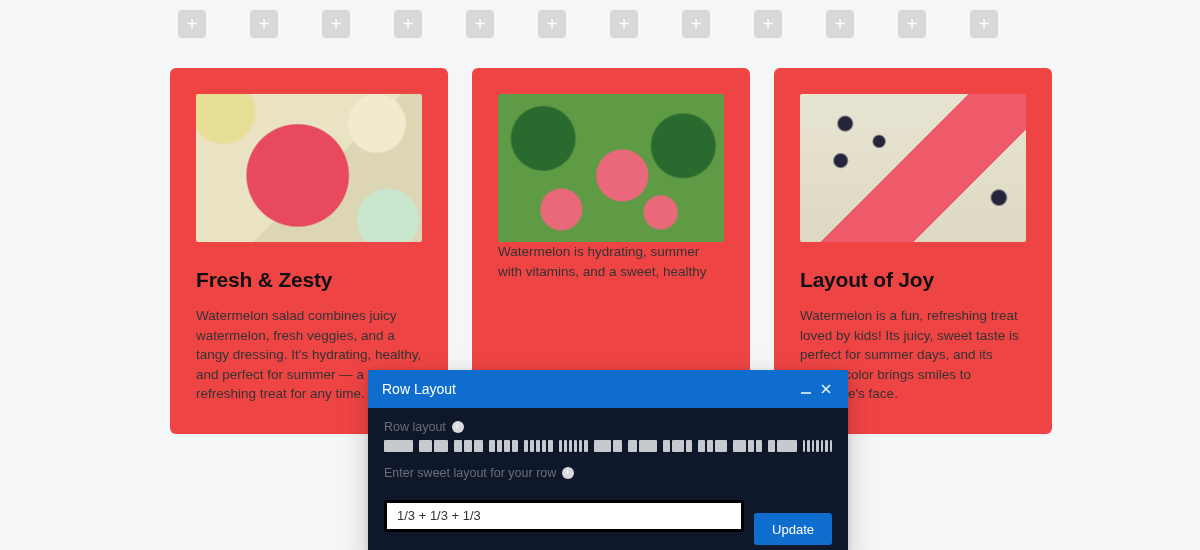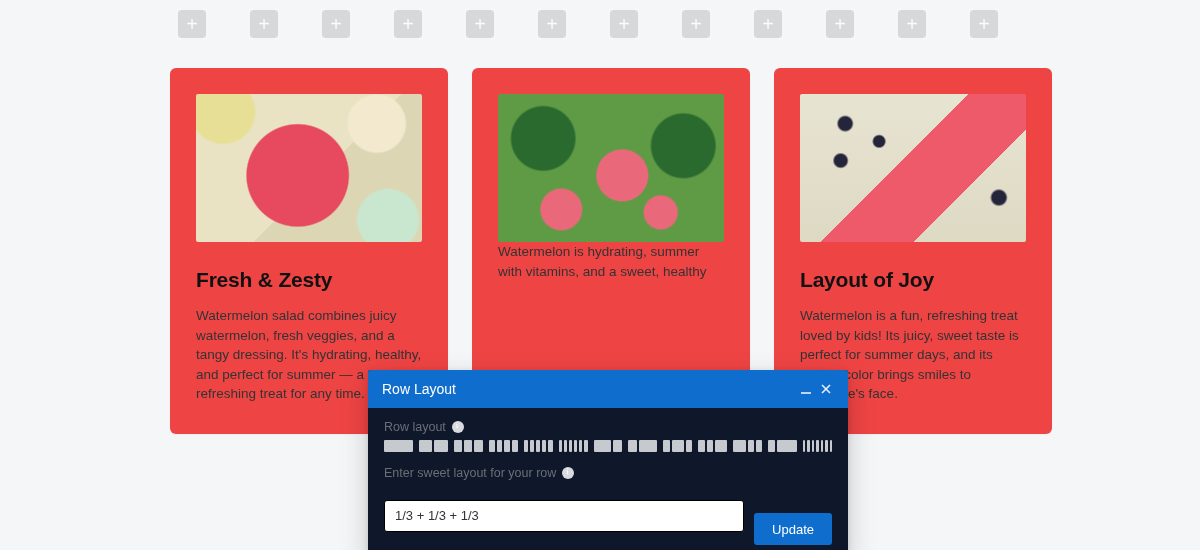--- a/index.html
+++ b/index.html
@@ -138,21 +138,21 @@
   }
   .layout-opt {
     flex:1; height:12px; display:flex; gap:2px; cursor:pointer;
   }
   .layout-opt span{background:#c6c9ce;height:100%;border-radius:1px;}
 
   .input-row { display:flex; gap:10px; align-items:center; }
   .text-input {
     flex:1;
     height:32px;
-    border:1px solid #000000;
+    border:3px solid #000000;
     border-radius:3px;
     padding:0 10px;
     font-size:13px;
     color:#333;
   }
   .btn-primary{
     height:32px;
     padding:0 18px;
     background:#0f6ecd;
     color:#fff;

